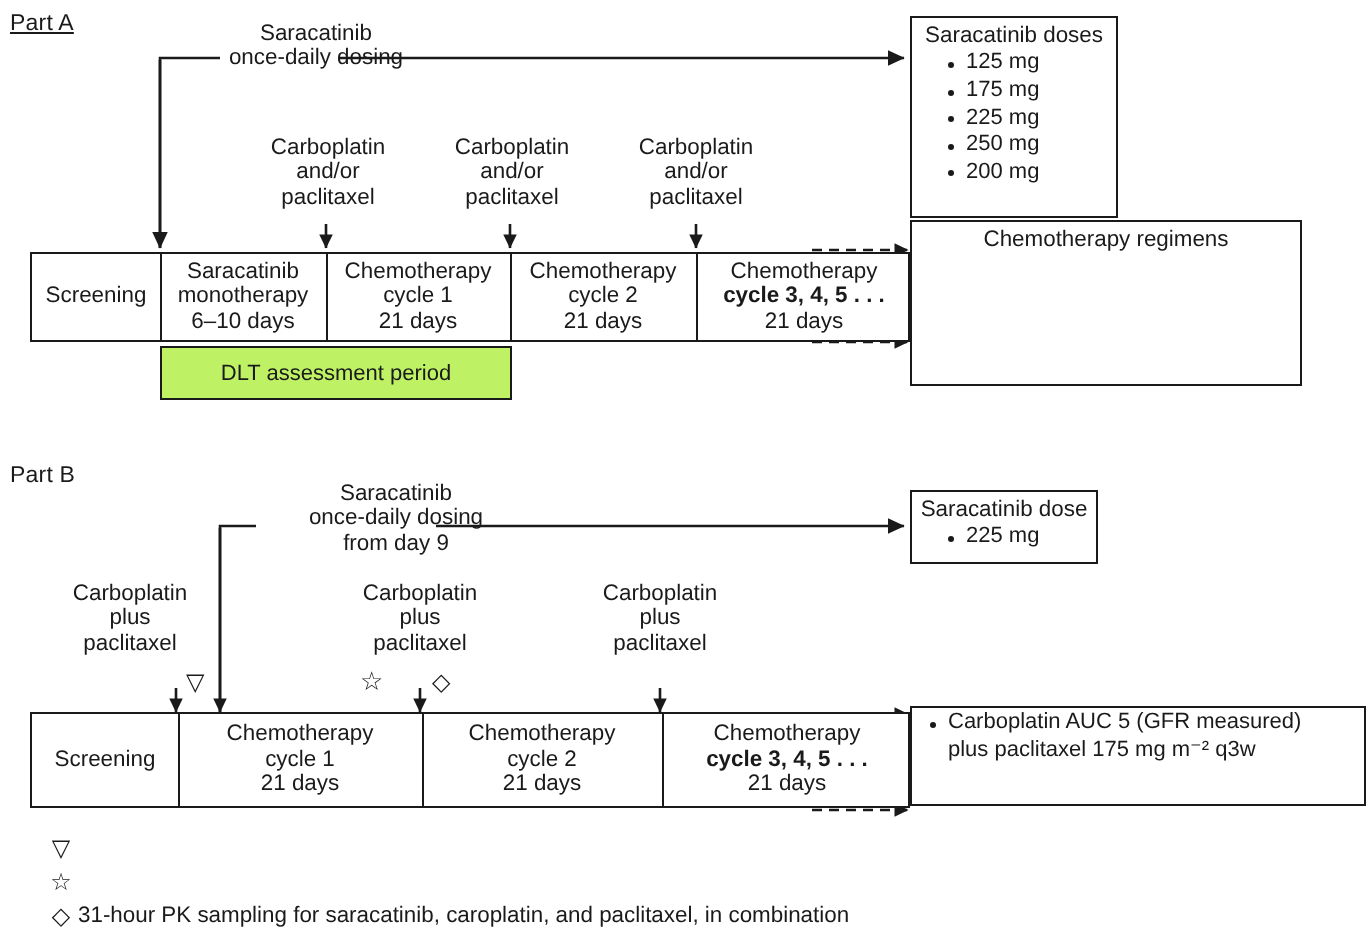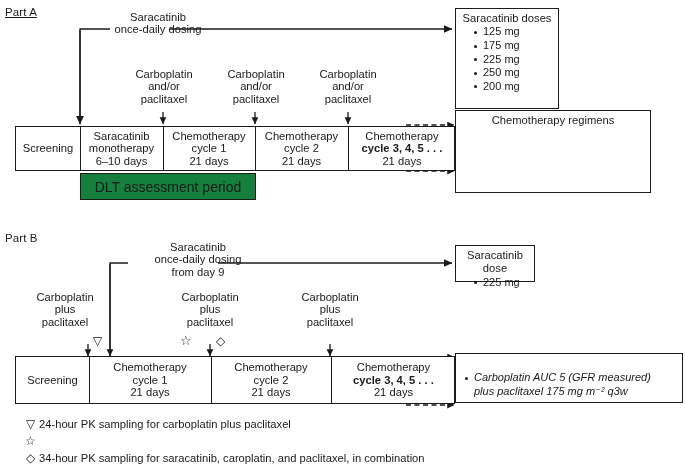--- a/index.html
+++ b/index.html
@@ -14,22 +14,22 @@
   .cell{position:absolute;top:0;bottom:0;display:flex;align-items:center;
         justify-content:center;text-align:center;font-size:11.2px;line-height:12.6px;}
   .vdiv{position:absolute;top:0;bottom:0;width:1.3px;background:#1a1a1a;}
   .sidebox{border:1.3px solid #1a1a1a;box-sizing:border-box;background:#fff;}
   .sidebox .hd{text-align:center;font-size:11.2px;line-height:13.4px;padding-top:3px;}
   .sidebox ul{list-style:none;margin:0;padding:0 0 0 0;}
   .sidebox li{font-size:11px;line-height:13.6px;position:relative;padding-left:13px;
               white-space:nowrap;}
   .sidebox li:before{content:"";position:absolute;left:4px;top:5.6px;width:3px;height:3px;
               border-radius:50%;background:#1a1a1a;}
-  .dlt{background:#15803d;border:1.3px solid #1a1a1a;box-sizing:border-box;
-       display:flex;align-items:center;justify-content:center;font-size:14px;}
+  .dlt{background:#bef264;border:1.3px solid #1a1a1a;box-sizing:border-box;
+       display:flex;align-items:center;justify-content:center;font-size:11px;}
   .legend-row{display:flex;align-items:center;font-size:11.2px;line-height:14px;}
   .legend-gly{width:17px;display:inline-block;text-align:center;font-size:12px;}
   svg{display:block;overflow:visible;}
   .nowrap{white-space:nowrap;font-weight:bold;}
 </style>
 </head>
 <body>
 
 <div class="stage">
 
@@ -208,43 +208,42 @@
     </div>
     <div class="cell" style="left:315px;width:125px;">
       <div>
         <div>Chemotherapy</div>
         <div class="nowrap">cycle 3, 4, 5 . . .</div>
         <div>21 days</div>
       </div>
     </div>
   </div>
 
-  <div class="abs sidebox" style="left:455px;top:245px;width:80px;height:37px;">
+  <div class="abs sidebox" style="left:455px;top:245px;width:94px;height:37px;">
     <div class="hd">Saracatinib dose</div>
     <ul style="padding-left:14px;">
       <li>225 mg</li>
     </ul>
   </div>
 
   <div class="abs sidebox" style="left:455px;top:353px;width:228px;height:50px;">
-    <ul style="padding-left:5px;margin-top:17px;font-style:italic;">
+    <ul style="padding-left:5px;margin-top:1px;">
       <li>
         <span>Carboplatin AUC 5 (GFR measured)</span><br>
         <span style="display:inline-block;">plus paclitaxel 175 mg m⁻² q3w</span>
       </li>
     </ul>
   </div>
 
   <div class="abs" style="left:22px;top:415px;width:650px;">
     <div class="legend-row" style="height:17px;">
       <span class="legend-gly">▽</span>
-      <span>24-hour PK sampling for carboplatin plus paclitaxel</span>
     </div>
     <div class="legend-row" style="height:17px;">
       <span class="legend-gly">☆</span>
     </div>
     <div class="legend-row" style="height:17px;">
       <span class="legend-gly">◇</span>
-      <span>34-hour PK sampling for saracatinib, caroplatin, and paclitaxel, in combination</span>
+      <span>31-hour PK sampling for saracatinib, caroplatin, and paclitaxel, in combination</span>
     </div>
   </div>
 
 </div>
 
 </body></html>

